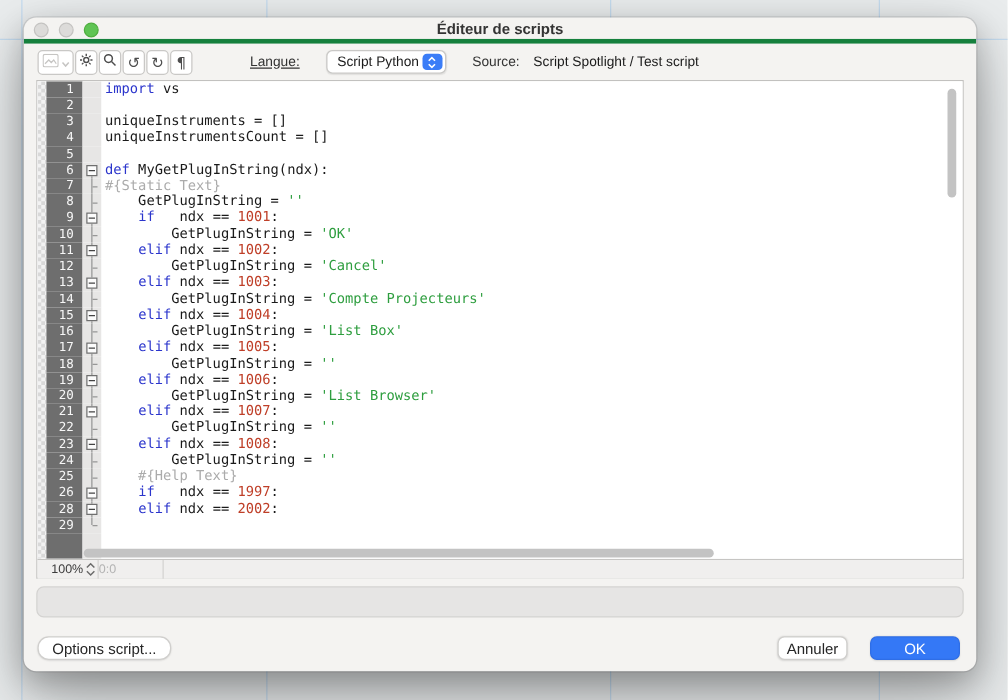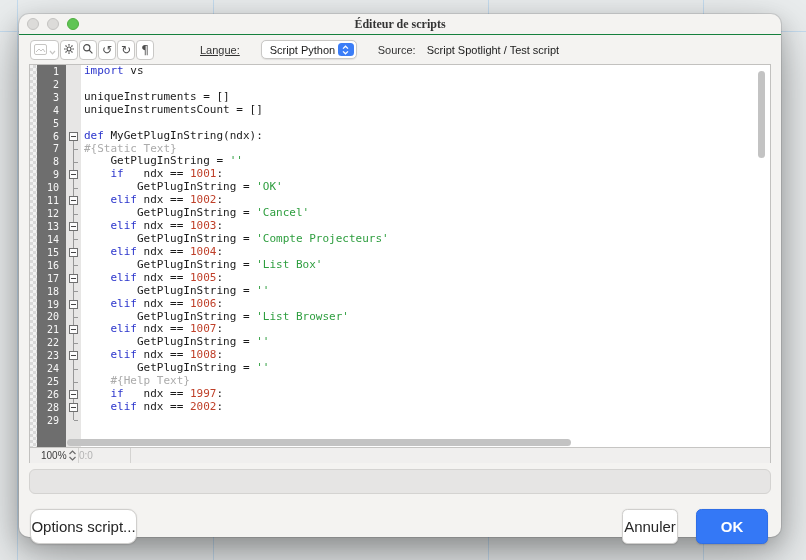--- a/index.html
+++ b/index.html
@@ -17,21 +17,21 @@
   .gridline.h { height:1px; left:0; right:0; }
 
   
   .window {
     position:absolute; left:19px; top:14px; width:762px; height:523px;
     background:#f4f3f1; border-radius:10px; z-index:2;
     box-shadow: 0 22px 55px rgba(0,0,0,.30), 0 8px 22px rgba(0,0,0,.20), 0 0 0 1px rgba(0,0,0,.10);
   }
   .titlebar {
     position:relative; height:21px; display:flex; align-items:center; justify-content:center;
-    border-bottom:1px solid #15803d; border-radius:10px 10px 0 0;font-family:Liberation Serif, serif;
+    border-bottom:4px solid #15803d; border-radius:10px 10px 0 0;
   }
   .traffic { position:absolute; left:8px; top:4px; display:flex; gap:8px; }
   .light { width:12px; height:12px; border-radius:50%; }
   .light.gray { background:#dcdbd9; border:1px solid #c4c3c1; }
   .light.green { background:#5fc454; border:1px solid #4fae3f; }
   .title { font-size:12px; font-weight:bold; color:#343434; }
 
   
   .toolbar { position:relative; height:29px; display:flex; align-items:center; padding-left:11px; }
   .tb-btn {
@@ -115,28 +115,28 @@
   .strip-rest { flex:1; height:100%; }
 
   
   .message-box {
     position:absolute; left:10px; top:455px; width:742px; height:25px;
     background:#e6e5e4; border:1px solid #d4d3d1; border-radius:6px;
   }
 
   
   .btn {
-    position:absolute; top:495px; height:35px; border-radius:5.5px; font-size:15px;
+    position:absolute; top:495px; height:19px; border-radius:5.5px; font-size:12px;
     display:flex; align-items:center; justify-content:center;
     background:#ffffff; border:1px solid #d0cfcd; color:#262626;
     box-shadow:0 .5px 1.5px rgba(0,0,0,.12);
   }
   .btn-options { left:11px; width:107px; border-radius:9px; }
   .btn-cancel { right:103px; width:56px; }
-  .btn-ok { right:13px; width:72px; background:#3478f6; border:1px solid #2f6ee6; color:#fff; font-weight:bold; }
+  .btn-ok { right:13px; width:72px; background:#3478f6; border:1px solid #2f6ee6; color:#fff; font-weight:normal; }
 </style>
 </head>
 <body>
 
 <div class="gridline v" style="left:17px"></div>
 <div class="gridline v" style="left:213px"></div>
 <div class="gridline v" style="left:488px"></div>
 <div class="gridline v" style="left:703px"></div>
 <div class="gridline h" style="top:31px"></div>
 

